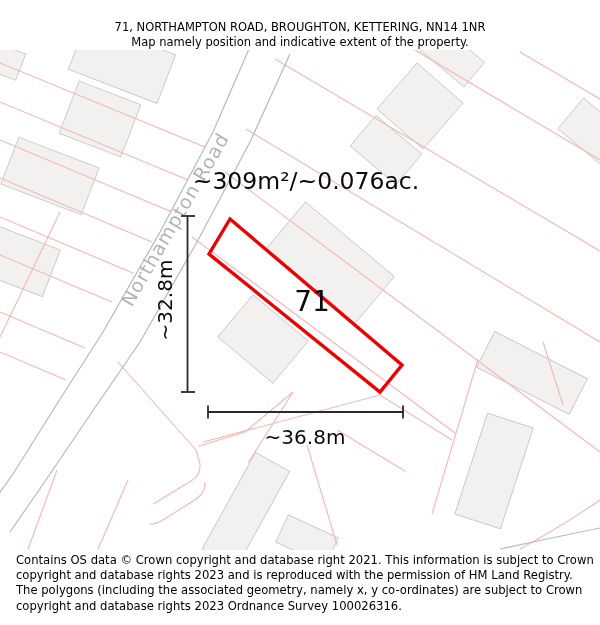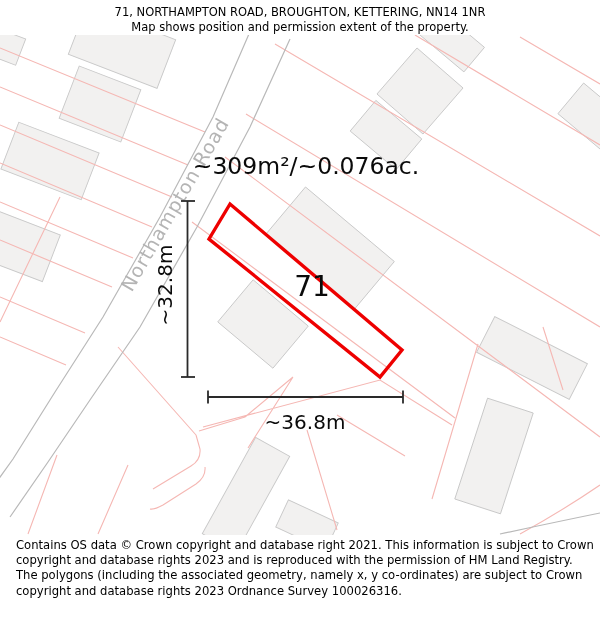--- a/index.html
+++ b/index.html
@@ -1,35 +1,35 @@
 <!DOCTYPE html>
 <html><head>
 <meta charset="utf-8">
 <style>
   html,body{margin:0;padding:0;background:#fff;width:600px;}
   body{font-family:"DejaVu Sans","Liberation Sans",sans-serif;color:#000;}
   .page{width:600px;height:625px;overflow:hidden;position:relative;background:#fff;}
-  .titlebar{padding-top:5px;text-align:center;line-height:15px;}
+  .titlebar{padding-top:20px;text-align:center;line-height:15px;}
   .titlebar .t1{font-size:11.5px;}
   .titlebar .t2{font-size:11.5px;}
   .mapwrap{width:600px;height:500px;position:relative;}
   svg{display:block;}
   .footer{padding:3px 4px 0 16px;font-size:11.6px;line-height:15.2px;text-align:left;}
   svg text{font-family:"DejaVu Sans","Liberation Sans",sans-serif;}
   .roadlabel{fill:#b4b4b4;font-size:19px;letter-spacing:1px;}
   .maplabel{fill:#0a0a0a;}
 </style>
 </head>
 <body>
 
 <div class="page">
 
   <div class="titlebar">
     <div class="t1">71, NORTHAMPTON ROAD, BROUGHTON, KETTERING, NN14 1NR</div>
-    <div class="t2">Map shows position and permission extent of the property.</div>
+    <div class="t2">Map namely position and indicative extent of the property.</div>
   </div>
 
   <div class="mapwrap">
   <svg width="600" height="500" viewBox="0 38 600 500">
 
     <rect x="0" y="38" width="600" height="500" fill="#ffffff"></rect>
 
     <g fill="#f2f1f0" stroke="#c8c8c8" stroke-width="0.9">
       <rect x="-18" y="34" width="40" height="28" transform="rotate(21 2 48)"></rect>
       <rect x="74.5" y="24" width="95" height="52" transform="rotate(21 122 50)"></rect>

